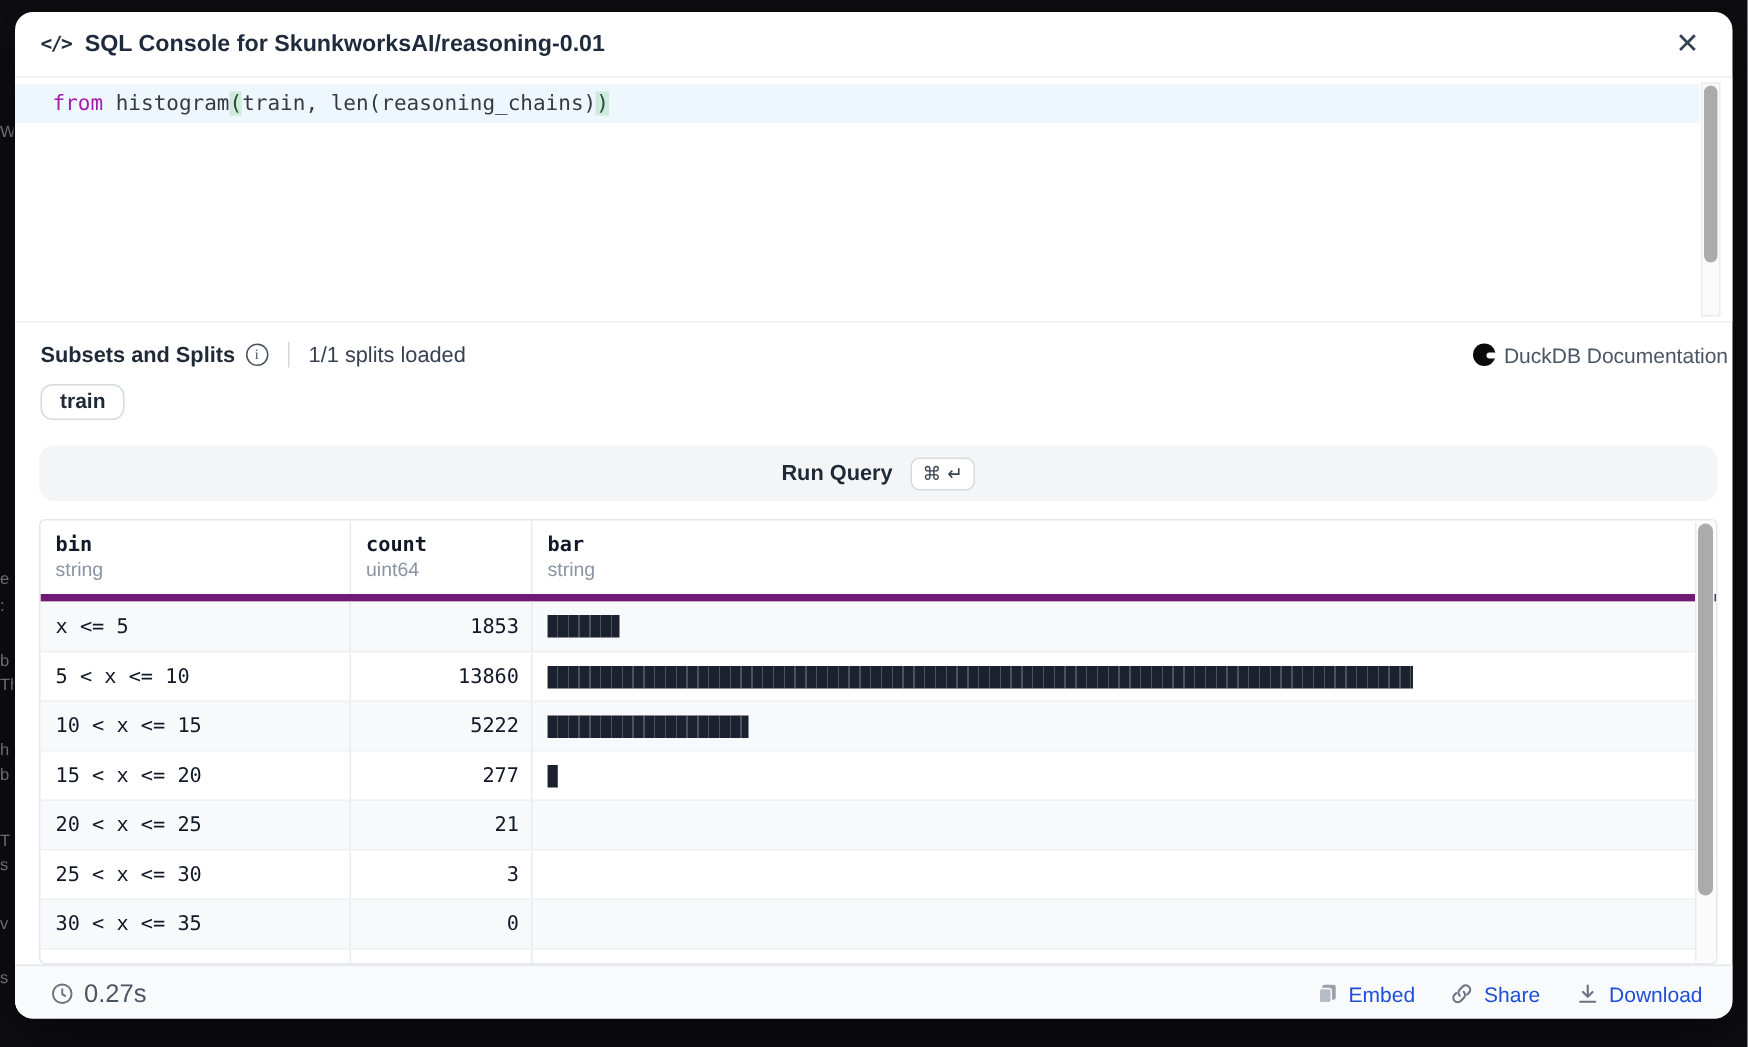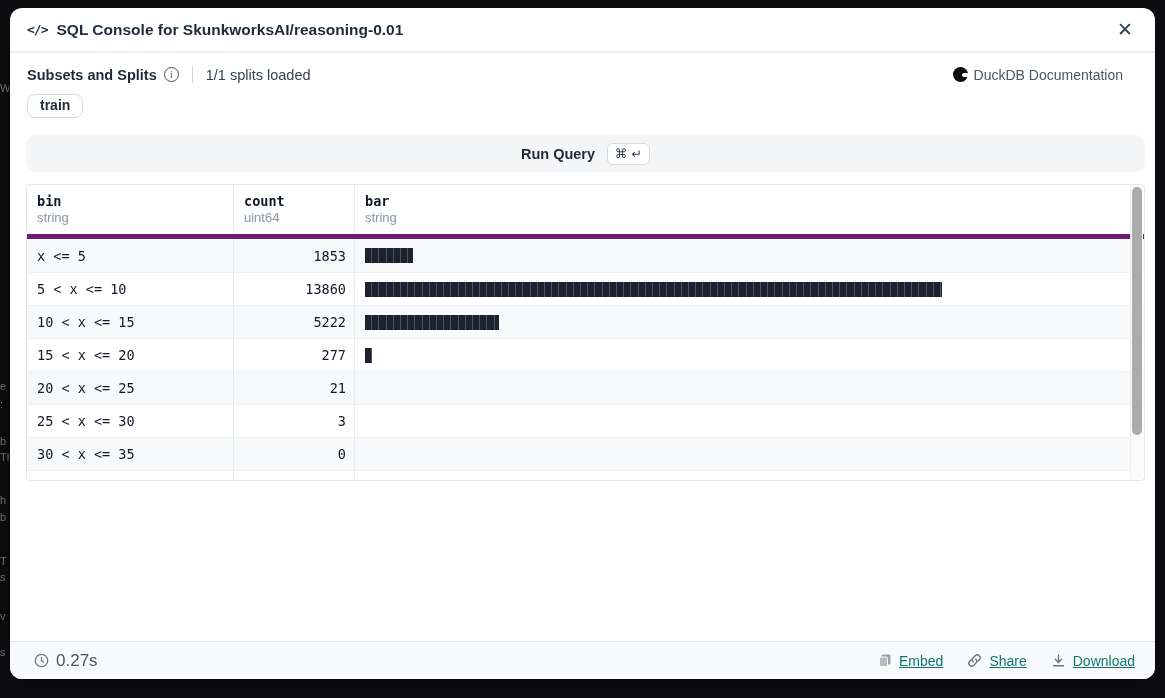--- a/index.html
+++ b/index.html
@@ -41,21 +41,21 @@
     font-family:"DejaVu Sans Mono", monospace; font-size:14px; color:#383a42;
     padding-left:25px; width:calc(100% - 22px);
   }
   .seg-keyword { color:var(--keyword); }
   .seg-bracket { background:var(--bracket-bg); color:#1f4d3a; }
   .scrollbar { position:absolute; background:#fafafa; border:1px solid #ececec; }
   .scrollbar .thumb { position:absolute; left:1px; right:1px; background:#ababab; border-radius:6px; }
   .editor-sb { right:8px; top:3px; width:13px; height:156px; }
   .editor-sb .thumb { top:1px; height:118px; }
   
-  .subsets { border-top:1px solid #eceef1; padding:13px 32px 0 17px; flex:0 0 77px; }
+  .subsets { border-top:1px solid #eceef1; padding:13px 3px 0 17px; flex:0 0 77px; }
   .subsets-row { display:flex; align-items:center; }
   .subsets-title { font-size:14.5px; font-weight:bold; color:#1f2937; }
   .info-icon {
     width:15px; height:15px; border:1.2px solid #46505e; border-radius:50%;
     display:inline-flex; align-items:center; justify-content:center;
     font-size:9.5px; color:#46505e; margin-left:7px; font-family:"Liberation Serif", serif;
     cursor:pointer;
   }
   .vdiv { width:1px; height:17px; background:#d2d7dd; margin:0 13px; }
   .splits-status { font-size:14.5px; color:#374151; }
@@ -117,21 +117,21 @@
   .table-sb { right:1px; top:1px; width:13px; height:calc(100% - 2px); border:none; border-left:1px solid #ececec; background:#fbfbfc; }
   .table-sb .thumb { top:1px; height:248px; }
   
   .footer {
     margin-top:auto; height:38px; flex:0 0 38px; background:#f9fafb;
     border-top:1px solid #e5e7eb; display:flex; align-items:center;
     padding:0 20px 0 24px;
   }
   .duration { display:flex; align-items:center; gap:7px; font-size:17px; color:#4b5563; }
   .actions { margin-left:auto; display:flex; align-items:center; gap:24px; }
-  .action { display:flex; align-items:center; gap:7px; font-size:14px; color:#0f766e; background:none; border:none; cursor:pointer; font-family:"Liberation Sans", sans-serif;text-decoration:underline; }
+  .action { display:flex; align-items:center; gap:7px; font-size:14px; color:#1d4ed8; background:none; border:none; cursor:pointer; font-family:"Liberation Sans", sans-serif; }
   .action svg { display:block; }
 </style>
 </head>
 <body>
 
 <div id="bg-frags">
     <span class="bg-frag" style="top: 82px;">W</span>
     <span class="bg-frag" style="top: 380px;">e</span>
     <span class="bg-frag" style="top: 398px;">:</span>
     <span class="bg-frag" style="top: 435px;">b</span>
@@ -145,20 +145,26 @@
   </div>
 
 <div class="modal">
 
   <div class="modal-header">
     <span class="code-icon">&lt;/&gt;</span>
     <span class="modal-title">SQL Console for SkunkworksAI/reasoning-0.01</span>
     <button class="close-btn">✕</button>
   </div>
 
+  <div class="editor">
+    <div class="cm-line" id="query-line"><span class="seg-keyword">from</span><span class="seg-plain"> histogram</span><span class="seg-bracket">(</span><span class="seg-plain">train, len(reasoning_chains)</span><span class="seg-bracket">)</span></div>
+    <div class="scrollbar editor-sb">
+      <div class="thumb"></div>
+    </div>
+  </div>
 
   <div class="subsets">
     <div class="subsets-row">
       <span class="subsets-title">Subsets and Splits</span>
       <span class="info-icon">i</span>
       <span class="vdiv"></span>
       <span class="splits-status">1/1 splits loaded</span>
       <a class="doc-link">
         <span class="duckdb-icon"></span>
         <span>DuckDB Documentation</span>

